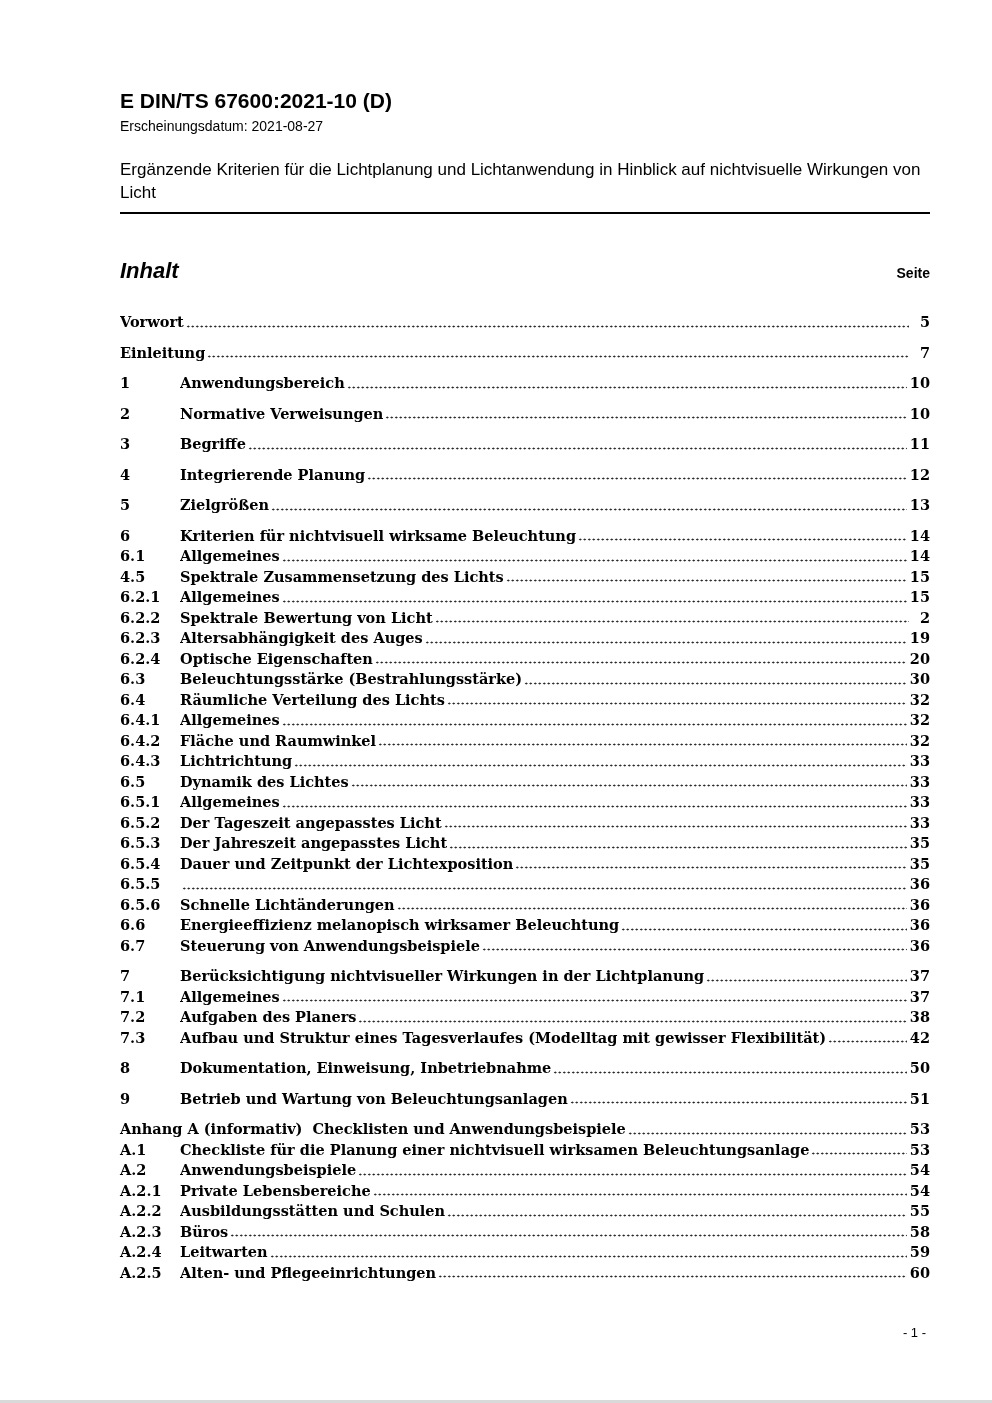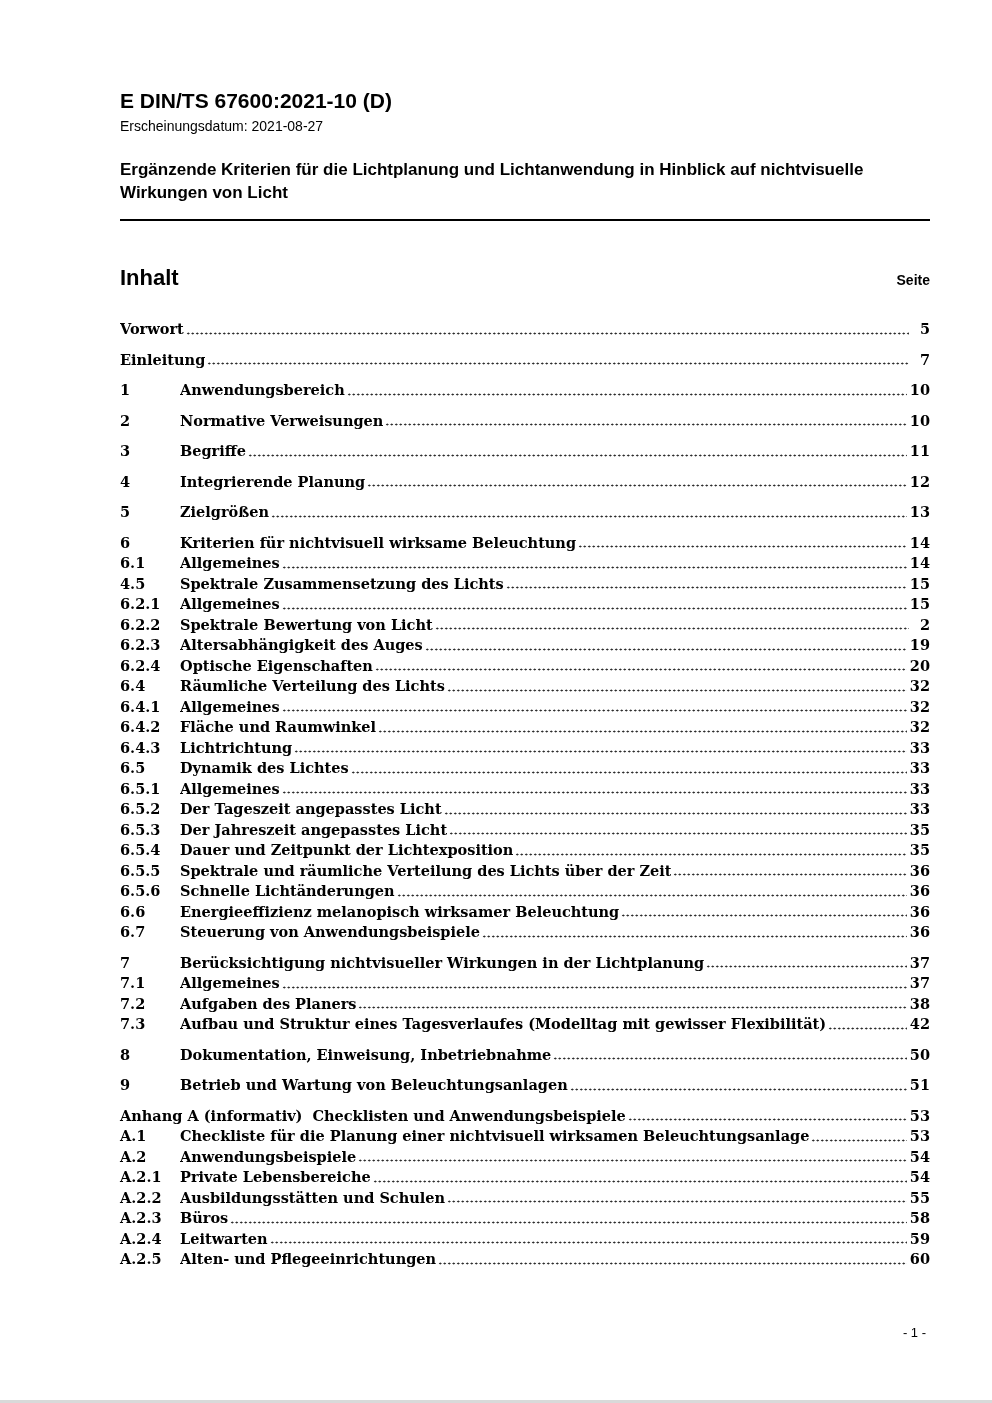--- a/index.html
+++ b/index.html
@@ -24,35 +24,36 @@
     line-height: 26px;
   }
   .publish-date {
     font-size: 14px;
     line-height: 20px;
     margin-top: 2px;
   }
   .doc-title {
     margin-top: 22px;
     font-size: 17px;
-    font-weight: bold;
+    font-weight: normal;
     line-height: 23px;
-    padding-bottom: 15px;
+    padding-bottom: 8px;
     border-bottom: 2px solid #000;
   }
   .toc-header {
     margin-top: 44px;
     display: flex;
     justify-content: space-between;
     align-items: flex-end;
   }
   .toc-heading {
     font-size: 22px;
     font-weight: bold;
     line-height: 26px;
+    font-style: italic;
   }
   .page-col-label {
     font-size: 14px;
     font-weight: bold;
     line-height: 18px;
     padding-bottom: 2px;
   }
   .toc-list {
     margin-top: 28px;
     font-family: "DejaVu Serif", "Liberation Serif", serif;
@@ -203,20 +204,26 @@
         <span class="dots"></span>
         <span class="page-num">19</span>
       </div>
       <div class="toc-row">
         <span class="num">6.2.4</span>
         <span class="title">Optische Eigenschaften</span>
         <span class="dots"></span>
         <span class="page-num">20</span>
       </div>
       <div class="toc-row">
+        <span class="num">6.3</span>
+        <span class="title">Beleuchtungsstärke (Bestrahlungsstärke)</span>
+        <span class="dots"></span>
+        <span class="page-num">30</span>
+      </div>
+      <div class="toc-row">
         <span class="num">6.4</span>
         <span class="title">Räumliche Verteilung des Lichts</span>
         <span class="dots"></span>
         <span class="page-num">32</span>
       </div>
       <div class="toc-row">
         <span class="num">6.4.1</span>
         <span class="title">Allgemeines</span>
         <span class="dots"></span>
         <span class="page-num">32</span>
@@ -258,21 +265,20 @@
         <span class="page-num">35</span>
       </div>
       <div class="toc-row">
         <span class="num">6.5.4</span>
         <span class="title">Dauer und Zeitpunkt der Lichtexposition</span>
         <span class="dots"></span>
         <span class="page-num">35</span>
       </div>
       <div class="toc-row">
         <span class="num">6.5.5</span>
-        <span class="title">Spektrale und räumliche Verteilung des Lichts über der Zeit</span>
         <span class="dots"></span>
         <span class="page-num">36</span>
       </div>
       <div class="toc-row">
         <span class="num">6.5.6</span>
         <span class="title">Schnelle Lichtänderungen</span>
         <span class="dots"></span>
         <span class="page-num">36</span>
       </div>
       <div class="toc-row">

